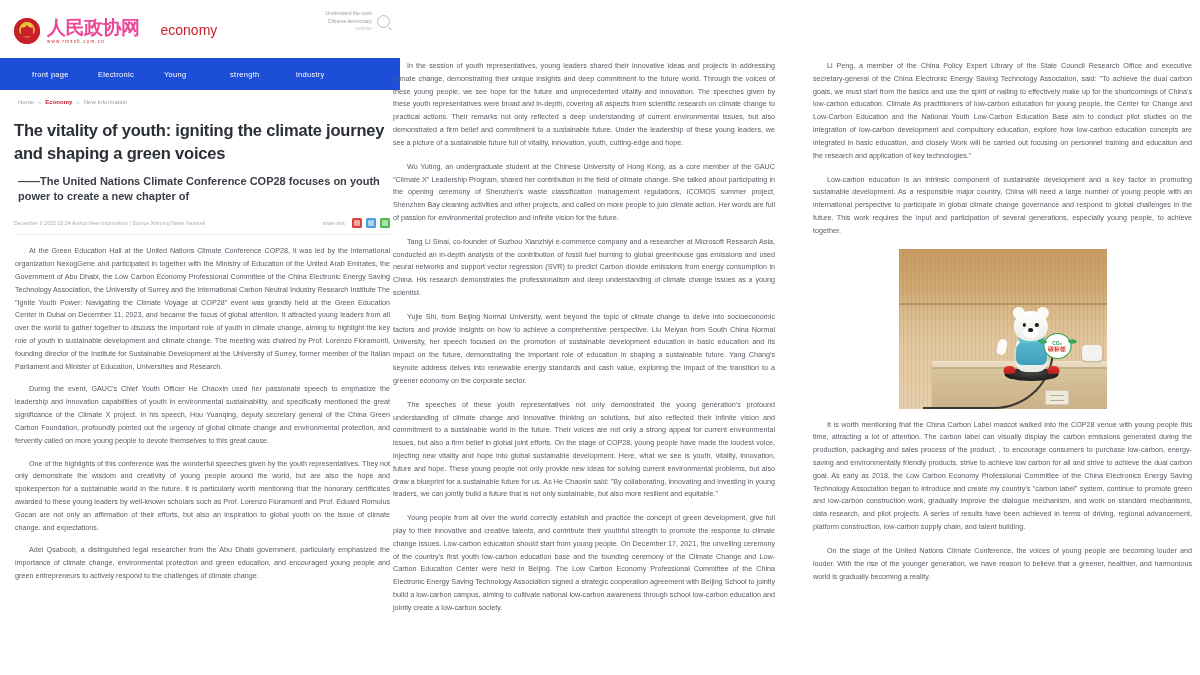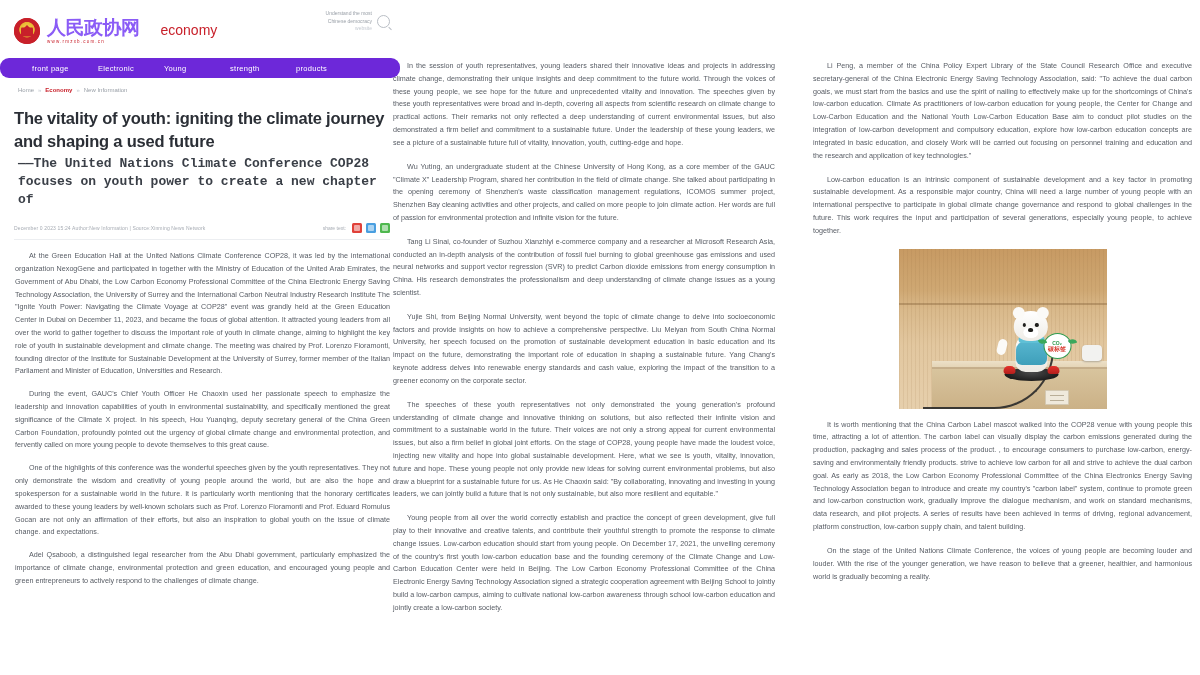--- a/index.html
+++ b/index.html
@@ -70,21 +70,21 @@
     transform: translateX(-50%);
     width: 0; height: 0;
     border-left: 5px solid transparent;
     border-right: 5px solid transparent;
     border-bottom: 5px solid #c8202a;
   }
   .brand-cn {
     font-family: "DejaVu Serif", serif;
     font-size: 19px;
     font-weight: bold;
-    color: #8b5cf6;
+    color: #ec4899;
     letter-spacing: -0.5px;
     line-height: 1;
     white-space: nowrap;
   }
   .brand-url {
     font-size: 4.5px;
     color: #c8202a;
     letter-spacing: 1.2px;
     margin-top: 2px;
     white-space: nowrap;
@@ -125,27 +125,26 @@
     content: "";
     position: absolute;
     right: -3px; bottom: -2px;
     width: 4px; height: 1.2px;
     background: #b9bec5;
     transform: rotate(45deg);
   }
 
   
   .navbar {
-    background: #6d28d9;
-    height: 20px;
+    background: #1d4ed8;
+    height: 32px;
     display: flex;
     align-items: center;
     padding-left: 32px;
     gap: 0;
-    border-radius: 9px;
   }
   .nav-item {
     color: #ffffff;
     font-size: 7.5px;
     letter-spacing: 0.3px;
     padding: 0 0;
     width: 66px;
     text-align: left;
     white-space: nowrap;
   }
@@ -165,26 +164,25 @@
   
   .article-title {
     margin: 14px 12px 0 14px;
     font-size: 16.5px;
     line-height: 1.38;
     font-weight: bold;
     color: #2b2f36;
     letter-spacing: -0.2px;
   }
   .article-sub {
-    margin: 2px 12px 0 18px;
-    font-size: 13px;
+    margin: 9px 12px 0 18px;
+    font-size: 11px;
     font-weight: bold;
     color: #3a3f47;
     line-height: 1.4;
-    font-family: Liberation Mono, monospace;
   }
   .meta-row {
     margin: 14px 10px 0 14px;
     display: flex;
     align-items: center;
     justify-content: space-between;
     border-bottom: 1px solid #eceef1;
     padding-bottom: 6px;
   }
   .meta-left {
@@ -464,32 +462,32 @@
         </div>
         <div class="search-icon"></div>
       </div>
     </div>
 
     <div class="navbar">
       <div class="nav-item">front page</div>
       <div class="nav-item">Electronic</div>
       <div class="nav-item">Young</div>
       <div class="nav-item">strength</div>
-      <div class="nav-item">products</div>
+      <div class="nav-item">industry</div>
     </div>
 
     <div class="breadcrumb">
       <span>Home</span>
       <span class="sep">»</span>
       <span class="crumb-active">Economy</span>
       <span class="sep">»</span>
       <span>New Information</span>
     </div>
 
-    <h1 class="article-title">The vitality of youth: igniting the climate journey and shaping a used future</h1>
+    <h1 class="article-title">The vitality of youth: igniting the climate journey and shaping a green voices</h1>
     <div class="article-sub">——The United Nations Climate Conference COP28 focuses on youth power to create a new chapter of</div>
 
     <div class="meta-row">
       <div class="meta-left">December  0 2023 15:24   Author:New Information | Source:Xinming News Network</div>
       <div class="meta-right">
         <span class="share-label">share text:</span>
         <span class="share-icon share-sina"></span>
         <span class="share-icon share-qq"></span>
         <span class="share-icon share-wx"></span>
       </div>

